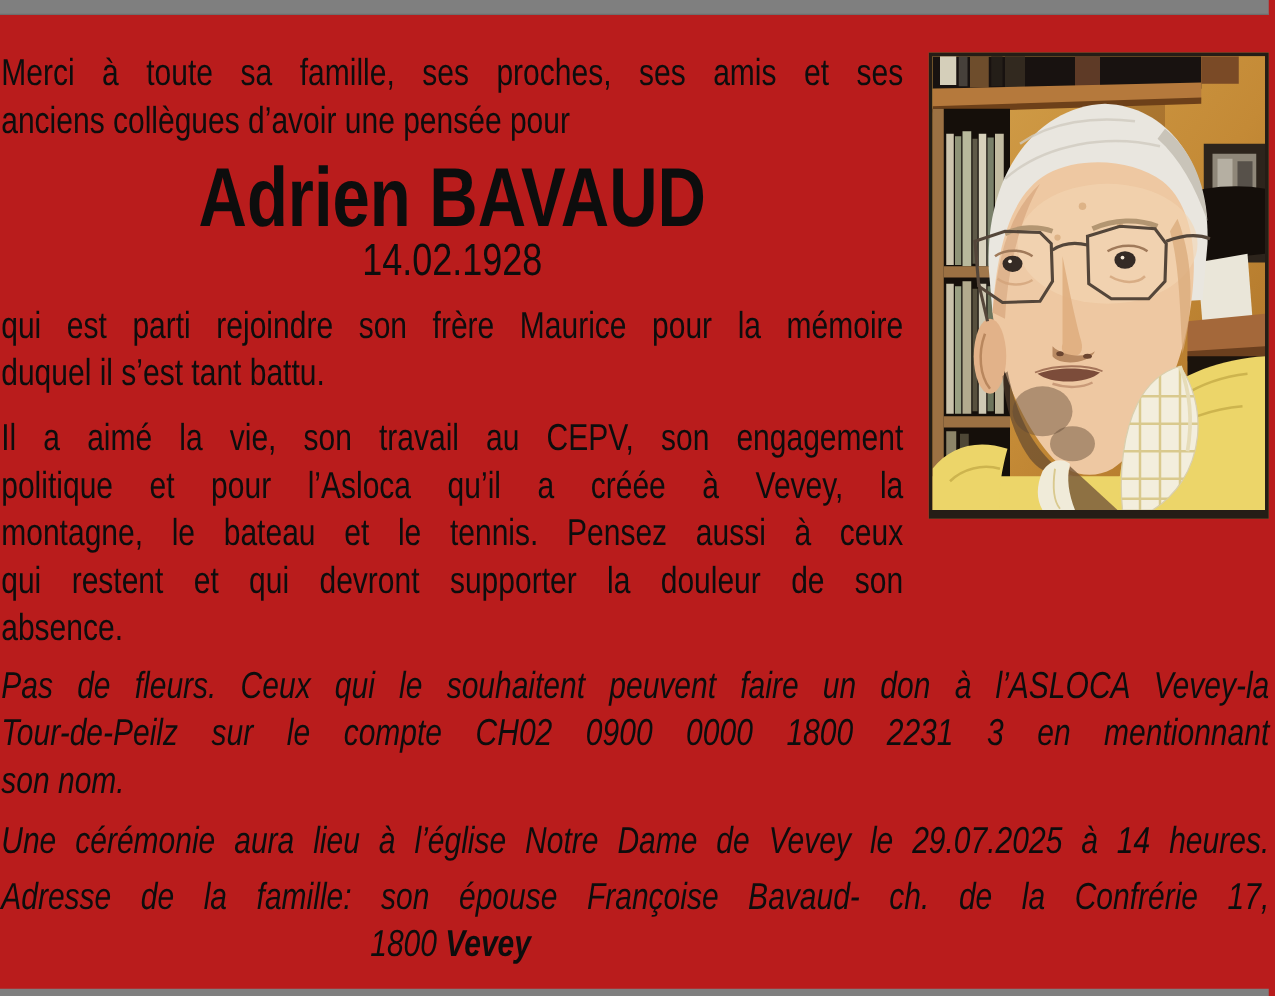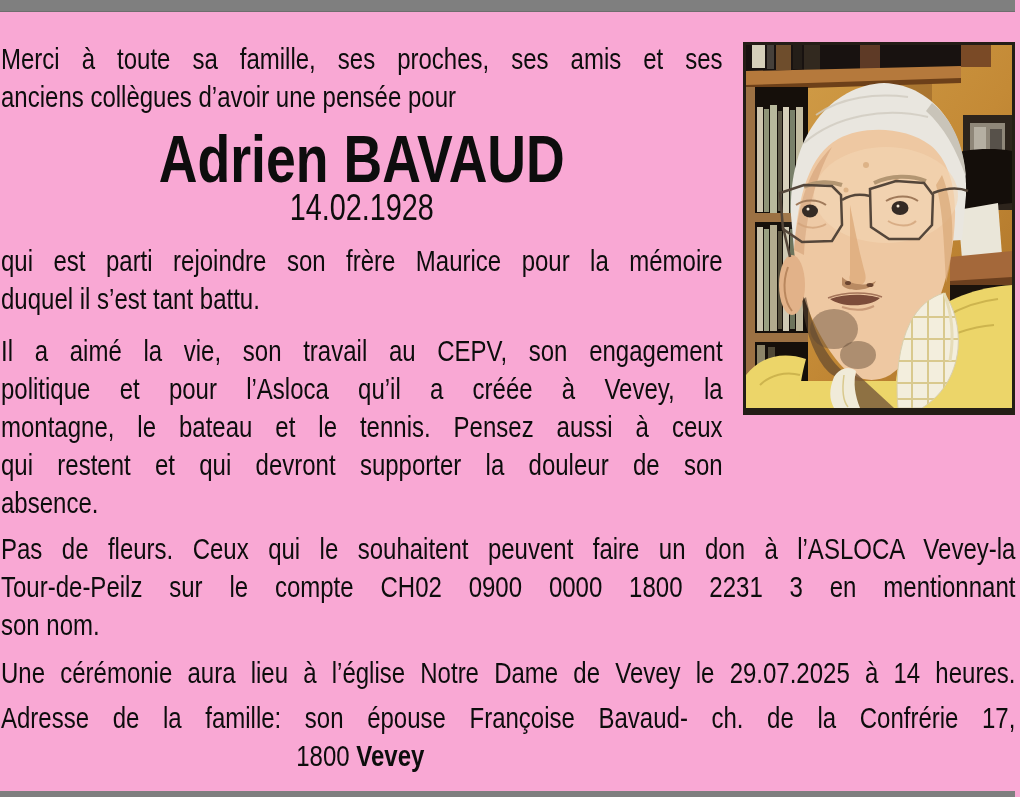--- a/index.html
+++ b/index.html
@@ -1,33 +1,33 @@
 <!DOCTYPE html>
 <html><head>
 <meta charset="utf-8">
 <style>
   * { margin:0; padding:0; box-sizing:border-box; }
   html,body { background:#ffffff; }
   .page {
-    position:relative; width:1020px; height:797px; background:#f9a8d4;
+    position:relative; width:1020px; height:797px; background:#b91c1c;
     overflow:hidden; color:#0d0d0d;
     font-family:"Liberation Sans","DejaVu Sans",sans-serif;
   }
   .bar { position:absolute; left:0; width:1015px; background:#7f7f7f; }
   .bar-top { top:0; height:12px; border-bottom:1px solid #6e6e6e; }
   .bar-bottom { bottom:0; height:6px; }
 
   .photo-frame {
     position:absolute; left:743px; top:42px; width:272px; height:373px;
     border:3px solid #241d16; border-bottom-width:7px; background:#c9923f;
   }
   .photo-frame svg { display:block; width:100%; height:100%; }
 
   .text-col { position:absolute; left:1px; top:40px; width:722px; }
-  .full-col { position:absolute; left:1px; top:530px; width:1014px; }
+  .full-col { position:absolute; left:1px; top:530px; width:1014px;font-style:italic; }
   .squeeze { transform:scaleX(0.8); transform-origin:0 0; }
   .text-col .squeeze { width:902px; }
   .full-col .squeeze { width:1268px; }
 
   .line { font-size:30px; line-height:38px; }
   .line.j { text-align:justify; text-align-last:justify; }
   .title {
     font-size:67px; line-height:62px; font-weight:bold;
     text-align:center; margin-top:12px; white-space:nowrap;
   }

